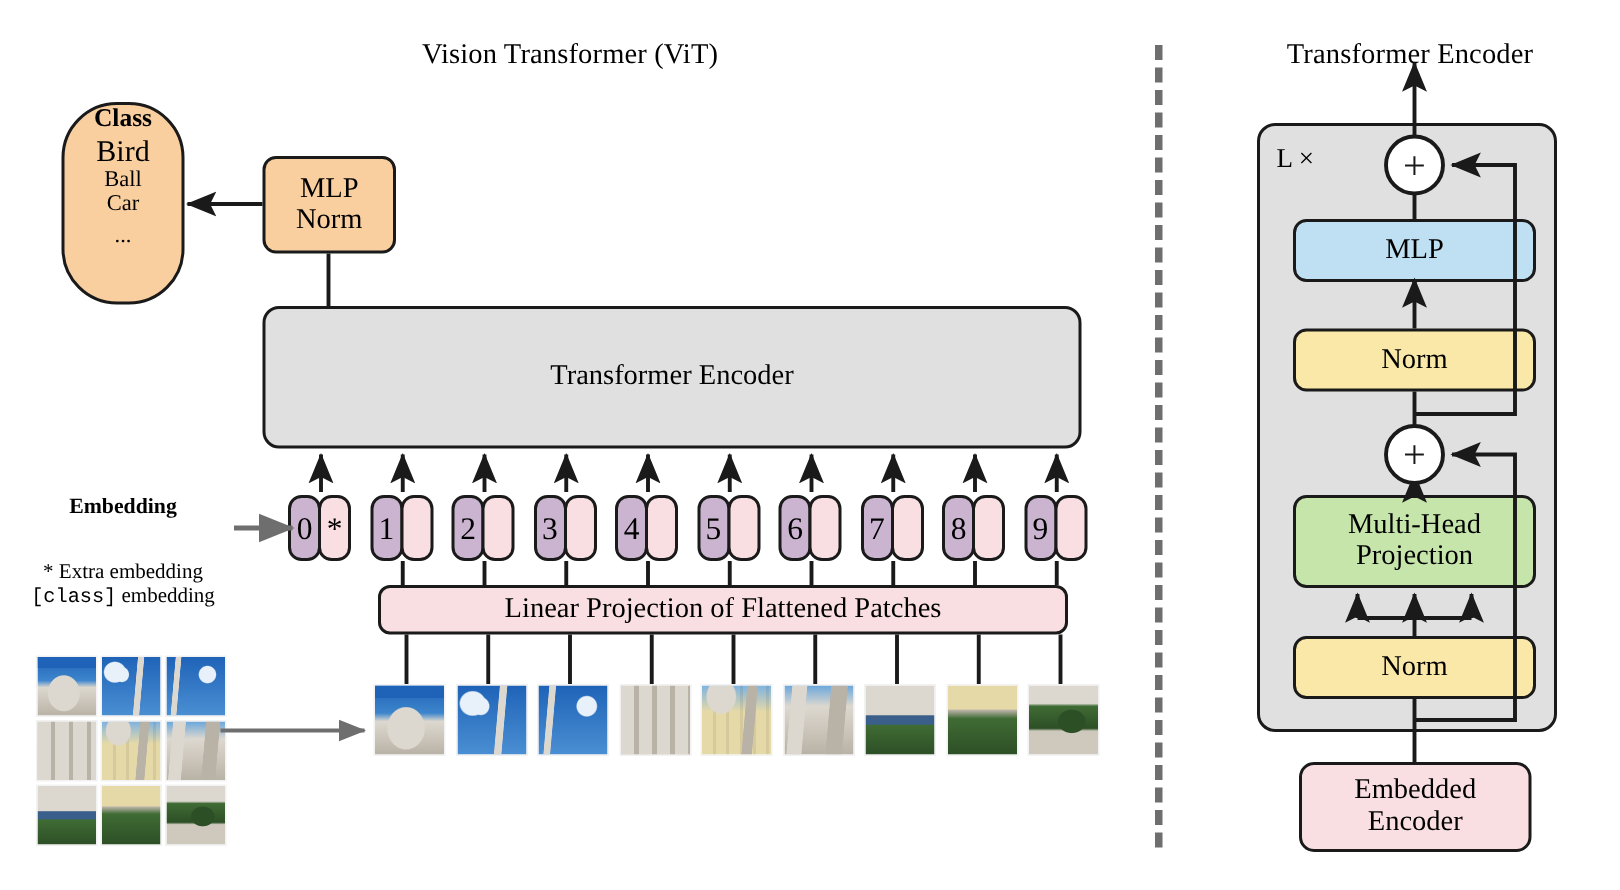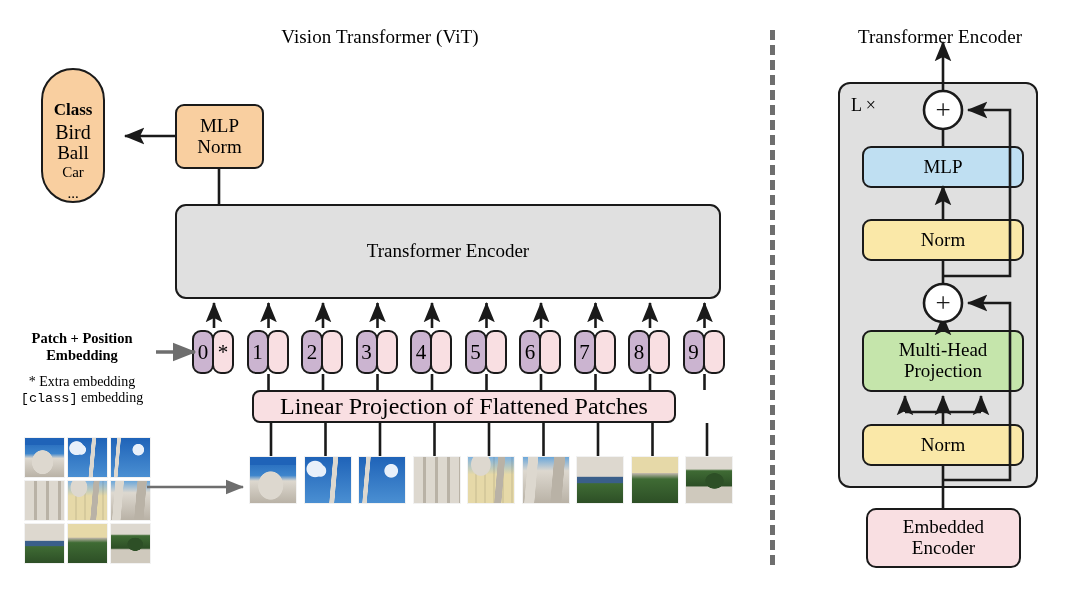--- a/index.html
+++ b/index.html
@@ -19,53 +19,52 @@
        display:flex;align-items:center;justify-content:center;
        font-size:21px;line-height:1;}
   .bold{font-weight:bold;}
   .mono{font-family:"Liberation Mono","DejaVu Sans Mono",monospace;font-size:13.5px;}
 </style>
 </head>
 <body>
 
 <div class="ttl abs" style="left:180px;top:26px;width:400px;">Vision Transformer (ViT)</div>
 
-<div class="box" style="left:41px;top:68px;width:64px;height:135px;border-radius:37px;
-            background:#f9cfa0;flex-direction:column;justify-content:flex-end;gap:0px;">
+<div class="box" style="left:41px;top:68px;width:82px;height:135px;border-radius:37px;
+            background:#f9cfa0;flex-direction:column;justify-content:flex-start;gap:0px;">
   <div class="bold" style="font-size:17px;margin-bottom:1px;">Class</div>
   <div style="font-size:20px;">Bird</div>
-  <div style="font-size:19px;">Ball</div>
+  <div style="font-size:15px;">Ball</div>
   <div style="font-size:15px;">Car</div>
   <div style="font-size:15px;margin-top:4px;">...</div>
 </div>
 
 <div class="box" style="left:175px;top:104px;width:89px;height:65px;border-radius:9px;
             background:#f9cfa0;flex-direction:column;font-size:19px;">
   <div>MLP</div>
   <div>Norm</div>
 </div>
 
 <div class="box" style="left:175px;top:204px;width:546px;height:95px;border-radius:11px;
             background:#e0e0e0;font-size:19px;">
   <span>Transformer Encoder</span>
 </div>
 
 <div class="lbl" style="left:4px;top:330px;width:156px;">
-  <div class="bold" style="font-size:14.5px;">Patch + Position</div>
   <div class="bold" style="font-size:14.5px;">Embedding</div>
 </div>
 <div class="lbl" style="left:6px;top:374px;width:152px;font-size:14px;">
   <div>* Extra embedding</div>
   <div>
     <span class="mono">[class]</span><span> embedding</span>
   </div>
 </div>
 
-<div class="box" style="left:252px;top:390px;width:424px;height:33px;border-radius:8px;
-            background:#f9dfe2;font-size:24px;">
+<div class="box" style="left:252px;top:390px;width:460px;height:33px;border-radius:8px;
+            background:#f9dfe2;font-size:19px;">
   <span>Linear Projection of Flattened Patches</span>
 </div>
 
 <div id="tokens-layer">
     <div class="tok" style="left: 192px; top: 330px; width: 22px; height: 44px; border-radius: 9px; background: rgb(203, 180, 208);">0</div>
     <div class="tok" style="left: 212px; top: 330px; width: 22px; height: 44px; border-radius: 9px; background: rgb(249, 223, 226);">*</div>
     <div class="tok" style="left: 246.5px; top: 330px; width: 22px; height: 44px; border-radius: 9px; background: rgb(203, 180, 208);">1</div>
     <div class="tok" style="left: 266.5px; top: 330px; width: 22px; height: 44px; border-radius: 9px; background: rgb(249, 223, 226);"></div>
     <div class="tok" style="left: 301px; top: 330px; width: 22px; height: 44px; border-radius: 9px; background: rgb(203, 180, 208);">2</div>
     <div class="tok" style="left: 321px; top: 330px; width: 22px; height: 44px; border-radius: 9px; background: rgb(249, 223, 226);"></div>

